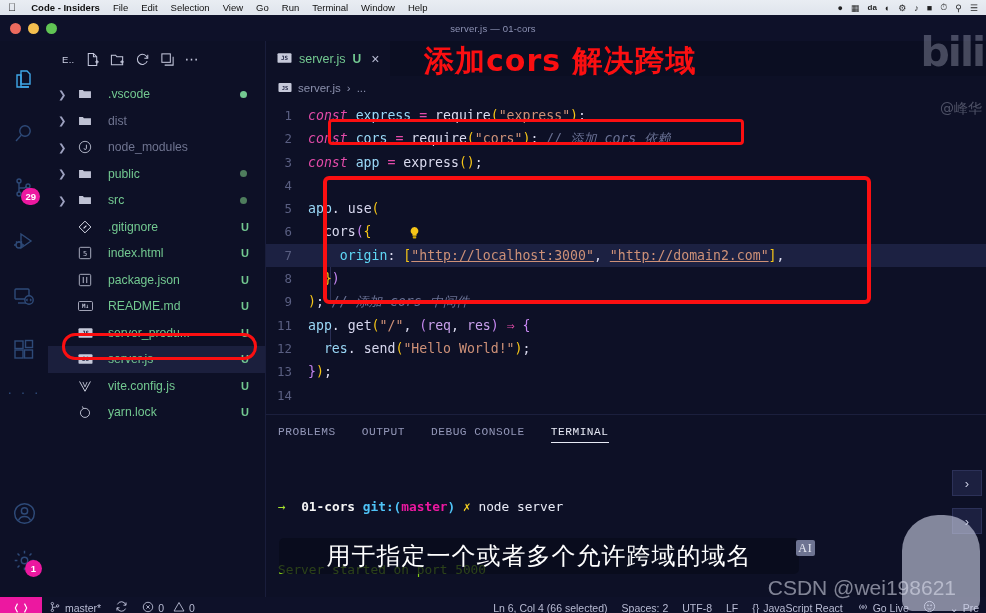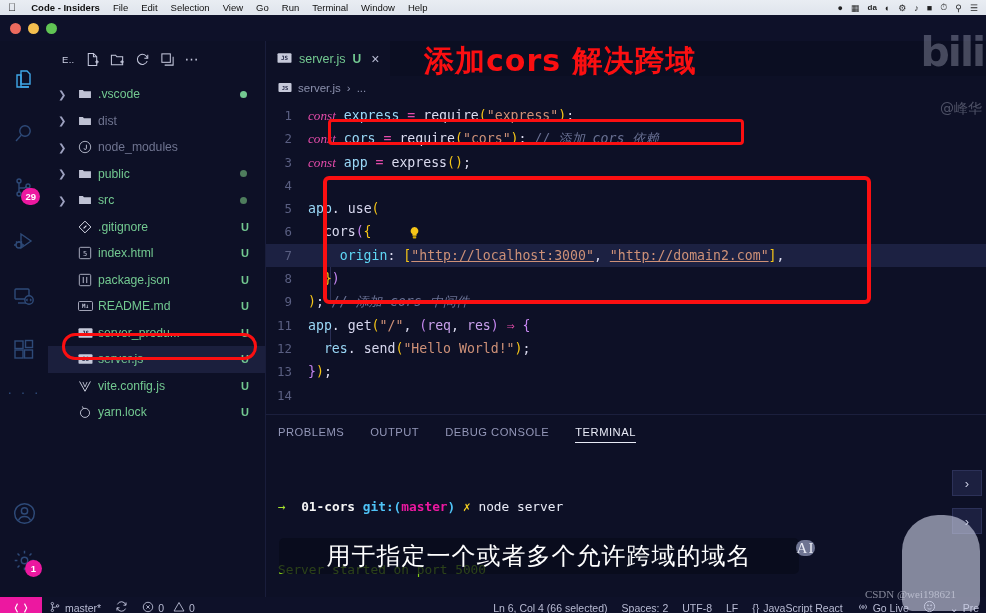--- a/index.html
+++ b/index.html
@@ -50,21 +50,21 @@
   .sb-head { height:36px; display:flex; align-items:center; gap:10px; padding:0 12px 0 14px;
     color:#b9bcd4; }
   .sb-head .lbl { font-size:9.5px; letter-spacing:.3px; color:#cfd2e6; }
   .sb-ico { color:#c4c7dc; display:flex; }
   .tree { padding-top:4px; font-size:12.2px; }
   .row { height:26.5px; display:flex; align-items:center; padding-left:10px; position:relative;
     white-space:nowrap; }
   .row.selected { background:#1b1f3d; }
   .chev { width:16px; color:#9ea2c0; font-size:10px; display:flex; align-items:center; }
   .fico { width:22px; display:flex; align-items:center; justify-content:center; }
-  .fname { margin-left:2px; }
+  .fname { margin-left:12px; }
   .g-green { color:#73c991; }
   .g-gray  { color:#6f7490; }
   .status-r { position:absolute; right:16px; font-size:11px; font-weight:bold; }
   .dot { width:7px; height:7px; border-radius:50%; background:#73c991; position:absolute; right:18px; }
   .dot.dim { background:#4e7d5d; }
 
   
   .editor { flex:1; display:flex; flex-direction:column; background:#0d1026;
     border-left:1px solid #191d3b; }
   .tabs { height:35px; display:flex; background:#0b0e22; }
@@ -77,21 +77,21 @@
     font-size:11.5px; color:#8b90ad; }
 
   
   .code { flex:1; position:relative; font-family:"DejaVu Sans Mono", monospace;
     font-size:13.2px; line-height:23.3px; padding-top:4px; overflow:hidden; }
   .cline { display:flex; height:23.3px; align-items:center; position:relative; white-space:pre; }
   .ln { width:42px; text-align:right; padding-right:16px; color:#5a5f82; font-size:12.4px; flex:none; }
   .ctext { flex:1; }
   .hl-line { background:#1c2142; }
   
-  .k-const{color:#e34ba9; font-style:italic;font-family:Liberation Serif, serif;}
+  .k-const{color:#e34ba9; font-style:italic;}
   .k-var{color:#9ad8f7;}
   .k-eq{color:#e34ba9;}
   .k-fn{color:#dcdcf0;margin-top:29px;}
   .k-paren{color:#f5c518;}
   .k-paren2{color:#c586f0;}
   .k-str{color:#ce9178;}
   .k-url{color:#ce9178; text-decoration:underline;}
   .k-com{color:#6a7194; font-style:italic;}
   .k-prop{color:#5fd7f5;}
   .k-m{color:#dcdcf0;}
@@ -100,21 +100,21 @@
   .k-brace{color:#f5c518;}
   .k-brace2{color:#c586f0;}
   .k-param{color:#c9a0ec;}
   .bulb { position:absolute; left:47px; width:13px; height:13px; }
   .indent-guide { position:absolute; width:1px; background:#2a2f55; }
 
   
   .panel { height:183px; background:#0d1026; border-top:1px solid #1b1f3d;
     display:flex; flex-direction:column; }
   .ptabs { height:33px; display:flex; align-items:flex-start; gap:26px; padding-left:12px;
-    font-size:11.2px; letter-spacing:.5px; color:#9397b8; }
+    font-size:11.2px; letter-spacing:.5px; color:#9397b8;font-family:Liberation Mono, monospace; }
   .ptab { position:relative; height:33px; display:flex; align-items:center; }
   .ptab.active { color:#e8eaf6; }
   .ptab.active::after { content:""; position:absolute; left:0; right:0; bottom:5px;
     height:1px; background:#e8eaf6; }
   .term { flex:1; padding:6px 0 0 12px; font-family:"DejaVu Sans Mono", monospace;
     font-size:12.8px; line-height:21px; white-space:pre; }
   .t-arrowg{color:#a6e22e;}
   .t-dir{color:#f5f5f5; font-weight:bold;margin-top:24px;}
   .t-git{color:#4fc3f7; font-weight:bold;}
   .t-branch{color:#ec18a0; font-weight:bold;}
@@ -136,29 +136,29 @@
     font-family:"DejaVu Sans", sans-serif;text-align:center; }
   .redbox { position:absolute; border:3px solid #fb0f11; border-radius:4px; z-index:35; }
   .rb1 { left:328px; top:119px; width:416px; height:26px; }
   .rb2 { left:323px; top:176px; width:548px; height:128px; border-width:4px; border-radius:6px;}
   .rb3 { left:62px; top:333px; width:195px; height:27px; border-width:3px; border-radius:13px;}
   .subtitle { position:absolute; left:279px; top:538px; width:520px; height:36px;
     background:rgba(9,11,26,.72); border-radius:5px; z-index:45;
     display:flex; align-items:center; justify-content:center;
     font-family:Liberation Serif, serif; font-size:24px; color:#fff; letter-spacing:1px;}
   .ai-badge { position:absolute; right:-16px; top:2px; width:19px; height:16px;
-    background:#6e7492; color:#e9ebf5; font-size:15px; display:flex;
-    align-items:center; justify-content:center; border-radius:8px; }
+    background:#6e7492; color:#e9ebf5; font-size:12px; display:flex;
+    align-items:center; justify-content:center; border-radius:2px; }
   .wm-bili { position:absolute; right:2px; top:28px; font-size:41px; font-weight:bold;
     color:rgba(208,212,232,.30); letter-spacing:-2px; z-index:30;
     font-family:"DejaVu Sans", sans-serif; }
   .wm-user { position:absolute; right:4px; top:60px; font-size:14px;
     color:rgba(208,212,232,.33); z-index:30; font-family:"DejaVu Sans", sans-serif;margin-top:40px;}
-  .wm-csdn { position:absolute; right:30px; bottom:13px; font-size:11px;
-    color:rgba(225,228,243,.55); z-index:46; font-family:Liberation Serif, serif; }
+  .wm-csdn { position:absolute; right:30px; bottom:13px; font-size:21px;
+    color:rgba(225,228,243,.55); z-index:46; font-family:Liberation Sans, sans-serif; }
   .wm-shape { position:absolute; right:6px; bottom:2px; width:78px; height:96px;
     background:rgba(205,209,229,.62); border-radius:36px 36px 10px 10px; z-index:44; }
   .side-chev { position:absolute; right:4px; width:30px; height:26px; background:#1c2040;
     border:1px solid #2c3158; display:flex; align-items:center; justify-content:center;
     color:#c8cbe0; font-size:13px; z-index:43; }
 </style>
 </head>
 <body>
 
 <div class="macbar">
@@ -188,20 +188,21 @@
 </div>
 
 <div class="vswin">
 
   <div class="titlebar">
     <div class="lights">
       <div class="light l-red"></div>
       <div class="light l-yel"></div>
       <div class="light l-grn"></div>
     </div>
+    <div class="wtitle">server.js — 01-cors</div>
   </div>
 
   <div class="body">
 
     <div class="activity">
 
       <div class="act active">
         <span>
           <svg width="24" height="24" viewBox="0 0 24 24" fill="none" stroke="currentColor" stroke-width="1.4">
             <path d="M9 3h6l3 3v10h-9z"></path>

